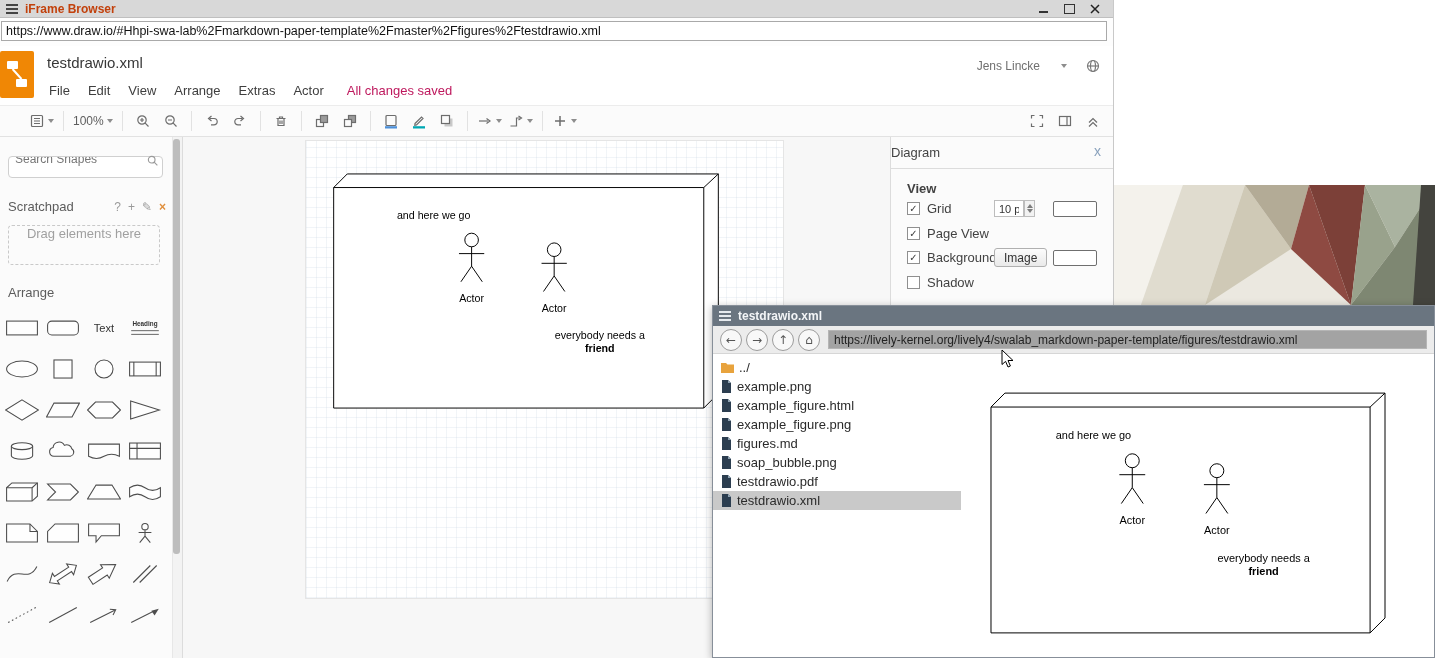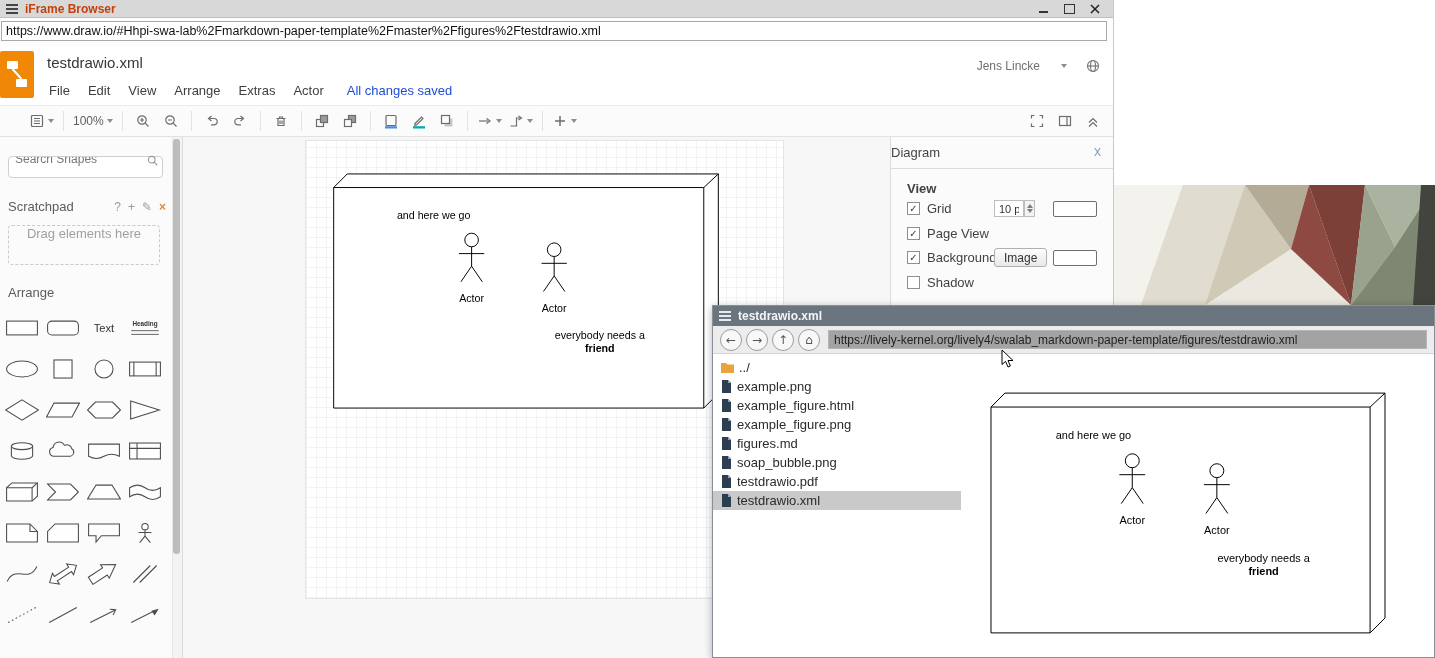--- a/index.html
+++ b/index.html
@@ -21,21 +21,21 @@
   .urlrow{left:0;top:18px;width:100%;height:28px;background:#fdfdfd;}
   .urlrow input{position:absolute;left:1px;top:3px;width:1106px;height:20px;border:1px solid #a9a9a9;
                 font-size:12.5px;padding:0 4px;font-family:inherit;color:#111;box-sizing:border-box;background:#fff;}
 
   
   .dw-head{left:0;top:46px;width:100%;height:59px;background:#fff;}
   .logo{left:0;top:5px;width:34px;height:47px;background:#F08705;border-radius:2px;}
   .doc-title{left:47px;top:8px;font-size:15px;color:#383838;}
   .menubar{left:40px;top:33px;height:22px;display:flex;align-items:center;}
   .menu-item{font-size:13px;color:#3e3e3e;padding:0 9px;cursor:default;}
-  .save-status{font-size:13px;color:#1d4ed8;margin-left:14px;}
+  .save-status{font-size:13px;color:#be185d;margin-left:14px;}
   .userarea{right:12px;top:12px;display:flex;align-items:center;gap:18px;font-size:12px;color:#707070;}
 
   
   .toolbar{left:0;top:105px;width:100%;height:32px;background:#fbfbfb;border-top:1px solid #ececec;
            border-bottom:1px solid #e2e2e2;display:flex;align-items:center;padding-left:26px;box-sizing:border-box;}
   .tb{height:24px;min-width:22px;display:flex;align-items:center;justify-content:center;padding:0 3px;cursor:default;}
   .sep{width:1px;height:20px;background:#e2e2e2;margin:0 6px;}
   .caret{width:0;height:0;border-left:3px solid transparent;border-right:3px solid transparent;
          border-top:4px solid #8d8d8d;margin-left:3px;}
   .zoom-text{font-size:12px;color:#5e5e5e;}

